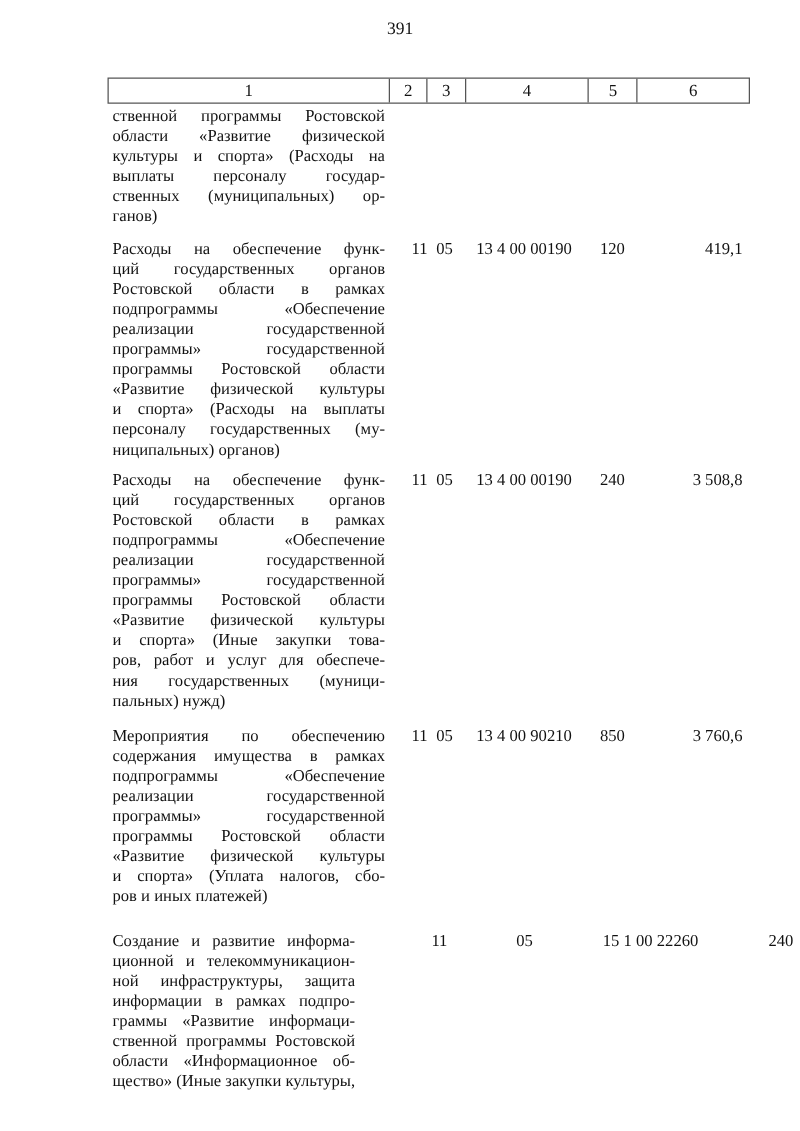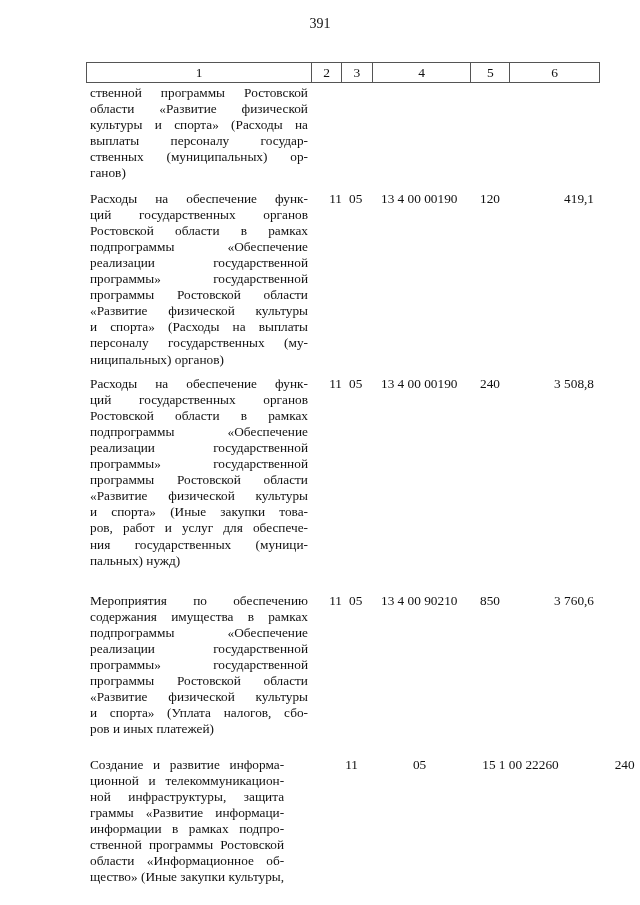--- a/index.html
+++ b/index.html
@@ -110,21 +110,21 @@
           <span>ров, работ и услуг для обеспече-</span>
           <span>ния государственных (муници-</span>
           <span class="last">пальных) нужд)</span>
         </div>
         <div class="cell v2">11</div>
         <div class="cell v3">05</div>
         <div class="cell v4">13 4 00 00190</div>
         <div class="cell v5">240</div>
         <div class="cell v6">3 508,8</div>
       </div>
-      <div class="row" style="margin-top: 24px;">
+      <div class="row" style="margin-top: 12px;">
         <div class="desc">
           <span>Мероприятия по обеспечению</span>
           <span>содержания имущества в рамках</span>
           <span>подпрограммы «Обеспечение</span>
           <span>реализации государственной</span>
           <span>программы» государственной</span>
           <span>программы Ростовской области</span>
           <span>«Развитие физической культуры</span>
           <span>и спорта» (Уплата налогов, сбо-</span>
           <span class="last">ров и иных платежей)</span>
@@ -133,22 +133,22 @@
         <div class="cell v3">05</div>
         <div class="cell v4">13 4 00 90210</div>
         <div class="cell v5">850</div>
         <div class="cell v6">3 760,6</div>
       </div>
       <div class="row" style="margin-top: 19px; gap: 48px;">
         <div class="desc">
           <span>Создание и развитие информа-</span>
           <span>ционной и телекоммуникацион-</span>
           <span>ной инфраструктуры, защита</span>
+          <span>информации в рамках подпро-</span>
           <span>граммы «Развитие информаци-</span>
-          <span>информации в рамках подпро-</span>
           <span>ственной программы Ростовской</span>
           <span>области «Информационное об-</span>
           <span class="last">щество» (Иные закупки культуры,</span>
         </div>
         <div class="cell v2">11</div>
         <div class="cell v3">05</div>
         <div class="cell v4">15 1 00 22260</div>
         <div class="cell v5">240</div>
         <div class="cell v6">1 034,7</div>
       </div>

